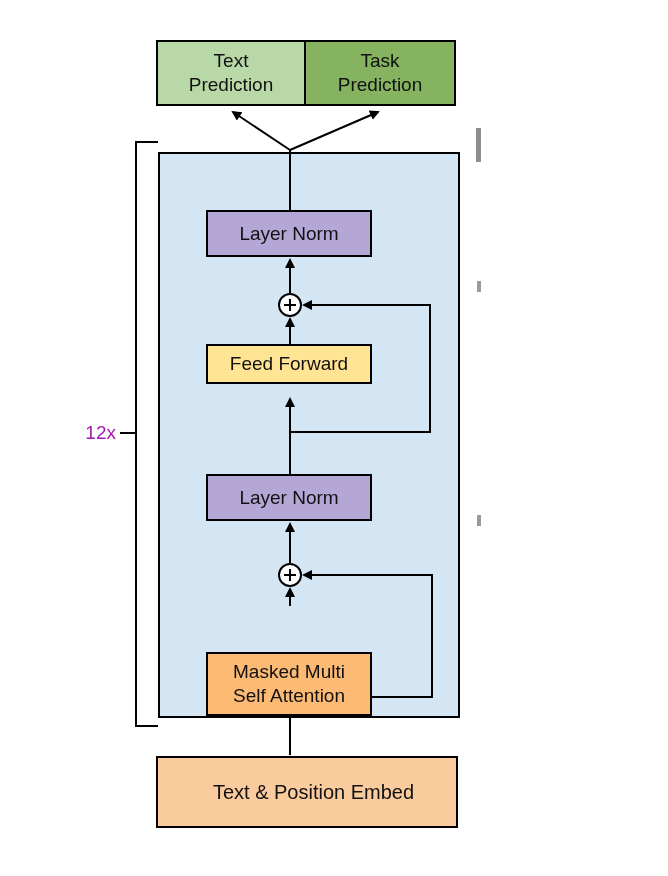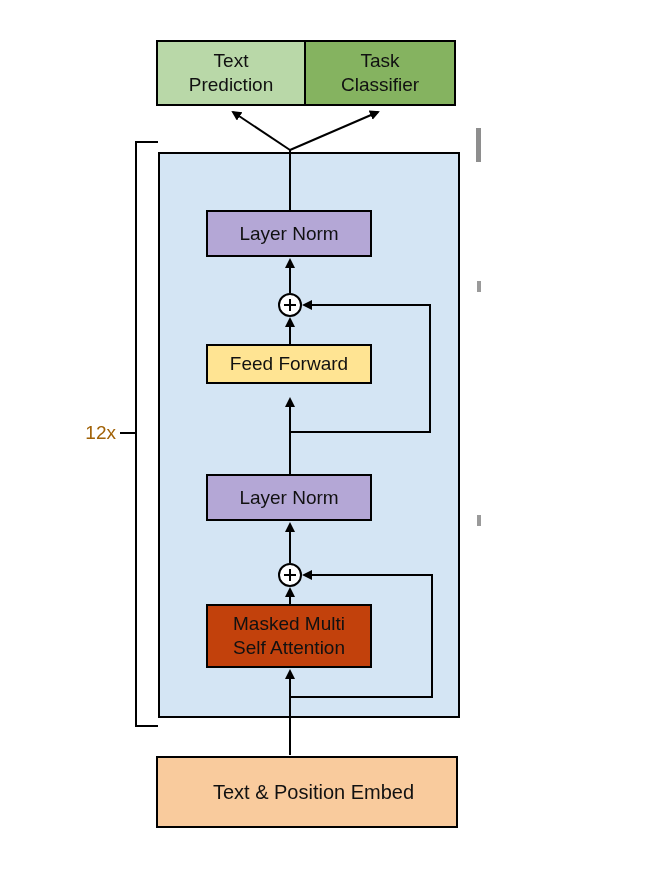--- a/index.html
+++ b/index.html
@@ -44,21 +44,21 @@
   .n-ma  { left: 206px; top: 604px; width: 166px; height: 64px; padding: 0 20px; }
   .n-emb { left: 156px; top: 756px; width: 302px; height: 72px; font-size: 20px; }
 
   .repeat {
     position: absolute;
     z-index: 3;
     left: 64px; top: 420px; width: 52px; height: 26px;
     line-height: 26px;
     font-size: 19px;
     text-align: right;
-    color: #a16207;
+    color: #a21caf;
   }
 
   .line { fill: none; stroke: #000; stroke-width: 2; }
   .add-circle { fill: #ffffff; stroke: #000; stroke-width: 2; }
   .add-plus { stroke: #000; stroke-width: 2; }
 
   .artifact { position: absolute; z-index: 1; background: #8e8e8e; }
   .art-1 { left: 476px; top: 128px; width: 5px; height: 34px; }
   .art-2 { left: 477px; top: 281px; width: 4px; height: 11px; background: #9a9a9a; }
   .art-3 { left: 477px; top: 515px; width: 4px; height: 11px; background: #9a9a9a; }
@@ -104,33 +104,33 @@
     <g>
       <circle class="add-circle" cx="290" cy="575" r="11"></circle>
       <path class="add-plus" d="M284 575 L296 575 M290 569 L290 581"></path>
     </g>
   </svg>
 
   <div class="box n-tp" style="background: rgb(185, 216, 168);">
     <span class="lbl">Text Prediction</span>
   </div>
   <div class="box n-tc" style="background: rgb(133, 179, 96);">
-    <span class="lbl">Task Classifier</span>
+    <span class="lbl">Task Prediction</span>
   </div>
 
   <div class="box n-ln1" style="background: rgb(180, 167, 214);">
     <span class="lbl">Layer Norm</span>
   </div>
   <div class="box n-ff" style="background: rgb(255, 228, 147);">
     <span class="lbl">Feed Forward</span>
   </div>
   <div class="box n-ln2" style="background: rgb(180, 167, 214);">
     <span class="lbl">Layer Norm</span>
   </div>
-  <div class="box n-ma" style="background: #c2410c;">
+  <div class="box n-ma" style="background: #fdba74; margin-top: 48px;">
     <span class="lbl">Masked Multi Self Attention</span>
   </div>
 
   <div class="box n-emb" style="background: rgb(249, 203, 157); padding-left: 13px;">
     <span class="lbl">Text &amp; Position Embed</span>
   </div>
 
   <div class="repeat">12x</div>
 
 </div>

